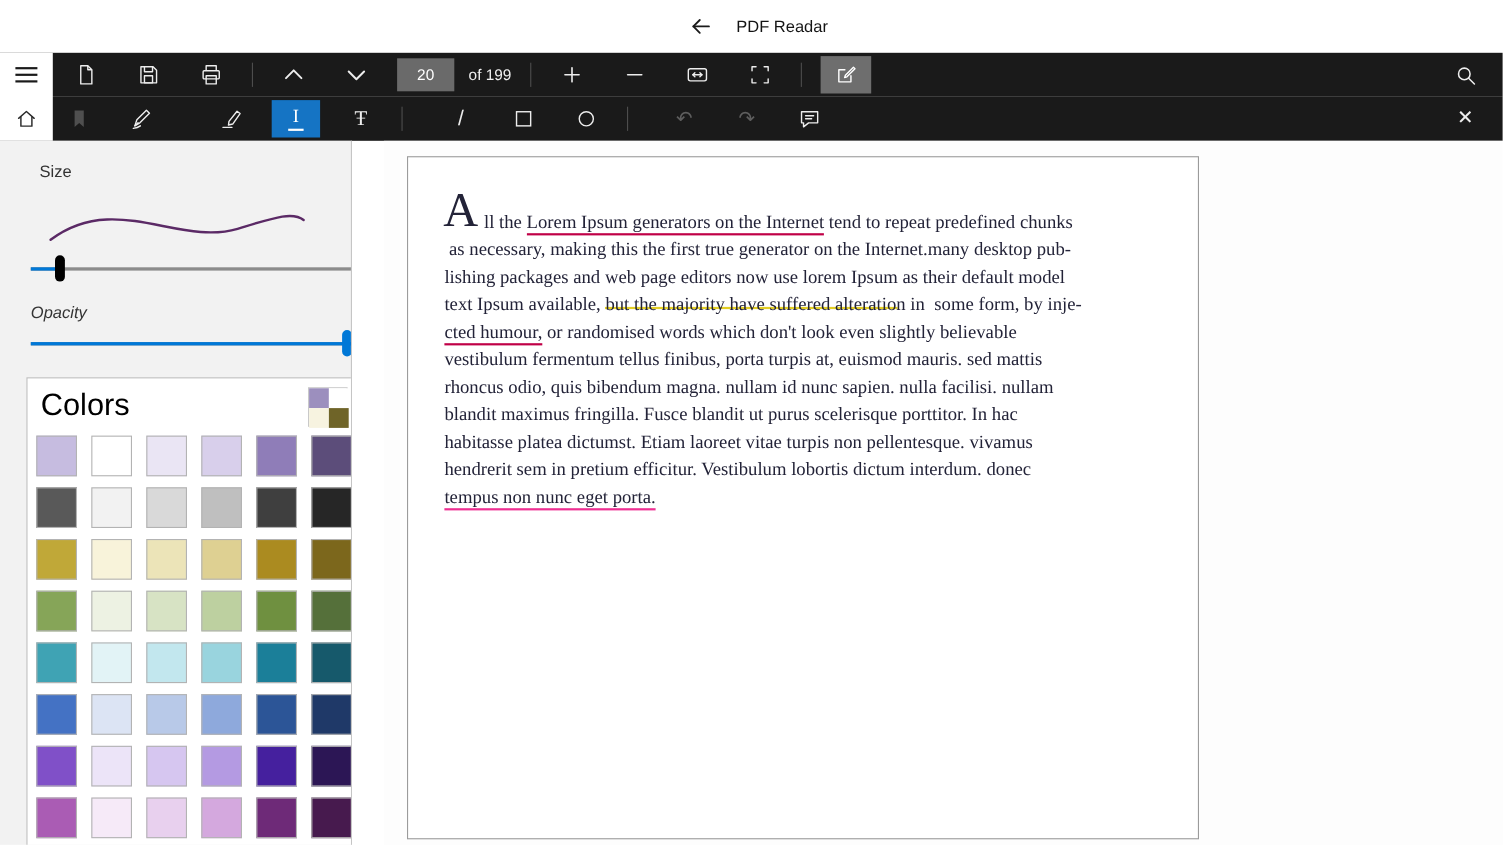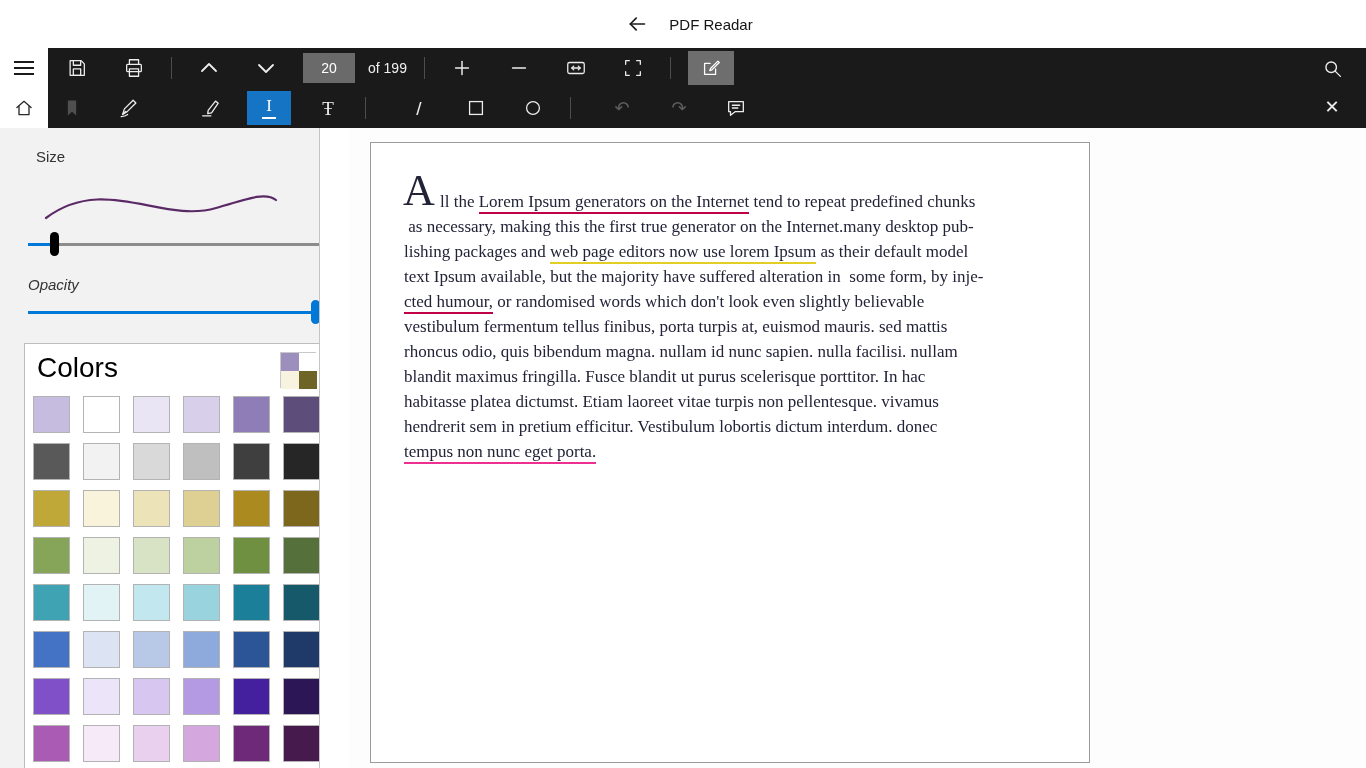--- a/index.html
+++ b/index.html
@@ -7,21 +7,21 @@
     font-family:"Liberation Sans", sans-serif; }
 
   
   .titlebar { position:absolute; top:0; left:0; right:0; height:48px; background:#fff;
     display:flex; align-items:center;justify-content:center; }
   .back-btn { width:48px; height:48px; display:flex; align-items:center; justify-content:center; cursor:pointer; }
   .app-title { font-size:15px; color:#141414; margin-left:8px; }
 
   
   .toolbar1 { position:absolute; top:48px; left:0; right:0; height:40px; background:#1a1a1a;
-    display:flex; align-items:center; gap:17px; }
+    display:flex; align-items:center; gap:17px; padding-left:58px; }
   .toolbar2 { position:absolute; top:88px; left:0; right:0; height:40px; background:#1a1a1a;
     display:flex; align-items:center; gap:17px; padding-left:52px; }
   .tbtn { width:40px; height:32px; display:flex; align-items:center; justify-content:center;
     color:#ededed; flex:0 0 auto; cursor:pointer; }
   .ic { display:flex; align-items:center; justify-content:center; }
   .sep { width:1px; height:22px; background:#4d4d4d; flex:0 0 auto; }
   .page-box { width:52px; height:30px; background:#6a6a6a; color:#fff; font-size:14px;
     display:flex; align-items:center; justify-content:center; flex:0 0 auto; }
   .page-count { color:#f0f0f0; font-size:14px; margin-left:-4px; flex:0 0 auto; }
   .annot { width:46px; height:34px; background:#6e6e6e; }
@@ -354,21 +354,21 @@
       </div>
   </div>
 </div>
 
 <div class="main-bg"></div>
 <div class="page">
   <div class="dropcap">A</div>
   <div class="doc" style="color: rgb(35, 35, 56);">
       <div class="doc-line first"><span>ll the </span><span style="border-bottom: 2px solid rgb(192, 0, 71); padding-bottom: 1px;">Lorem Ipsum generators on the Internet</span><span> tend to repeat predefined chunks</span></div>
       <div class="doc-line"><span> as necessary, making this the first true generator on the Internet.many desktop pub-</span></div>
-      <div class="doc-line"><span>lishing packages and </span><span style="border-bottom: 2px solid rgb(227, 206, 37); padding-bottom: 1px;">web page editors now use lorem Ipsum</span><span> as their default model</span></div>
+      <div class="doc-line"><span>lishing packages and </span><span style="border-bottom: 2px solid rgb(227, 206, 37); padding-bottom: 18px;">web page editors now use lorem Ipsum</span><span> as their default model</span></div>
       <div class="doc-line"><span>text Ipsum available, but the majority have suffered alteration in  some form, by inje-</span></div>
       <div class="doc-line"><span style="border-bottom: 2px solid rgb(192, 0, 71); padding-bottom: 1px;">cted humour,</span><span> or randomised words which don't look even slightly believable</span></div>
       <div class="doc-line"><span>vestibulum fermentum tellus finibus, porta turpis at, euismod mauris. sed mattis</span></div>
       <div class="doc-line"><span>rhoncus odio, quis bibendum magna. nullam id nunc sapien. nulla facilisi. nullam</span></div>
       <div class="doc-line"><span>blandit maximus fringilla. Fusce blandit ut purus scelerisque porttitor. In hac</span></div>
       <div class="doc-line"><span>habitasse platea dictumst. Etiam laoreet vitae turpis non pellentesque. vivamus</span></div>
       <div class="doc-line"><span>hendrerit sem in pretium efficitur. Vestibulum lobortis dictum interdum. donec</span></div>
       <div class="doc-line"><span style="border-bottom: 2px solid rgb(238, 47, 146); padding-bottom: 1px;">tempus non nunc eget porta.</span></div>
     </div>
 </div>

